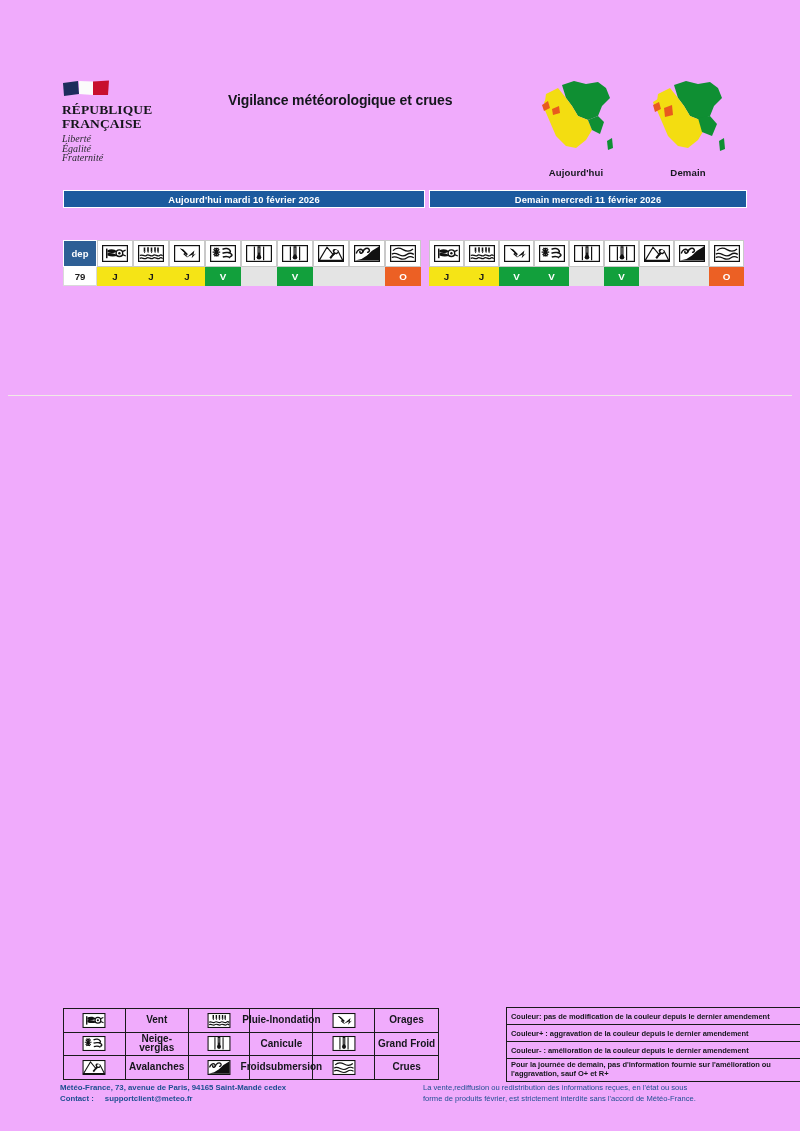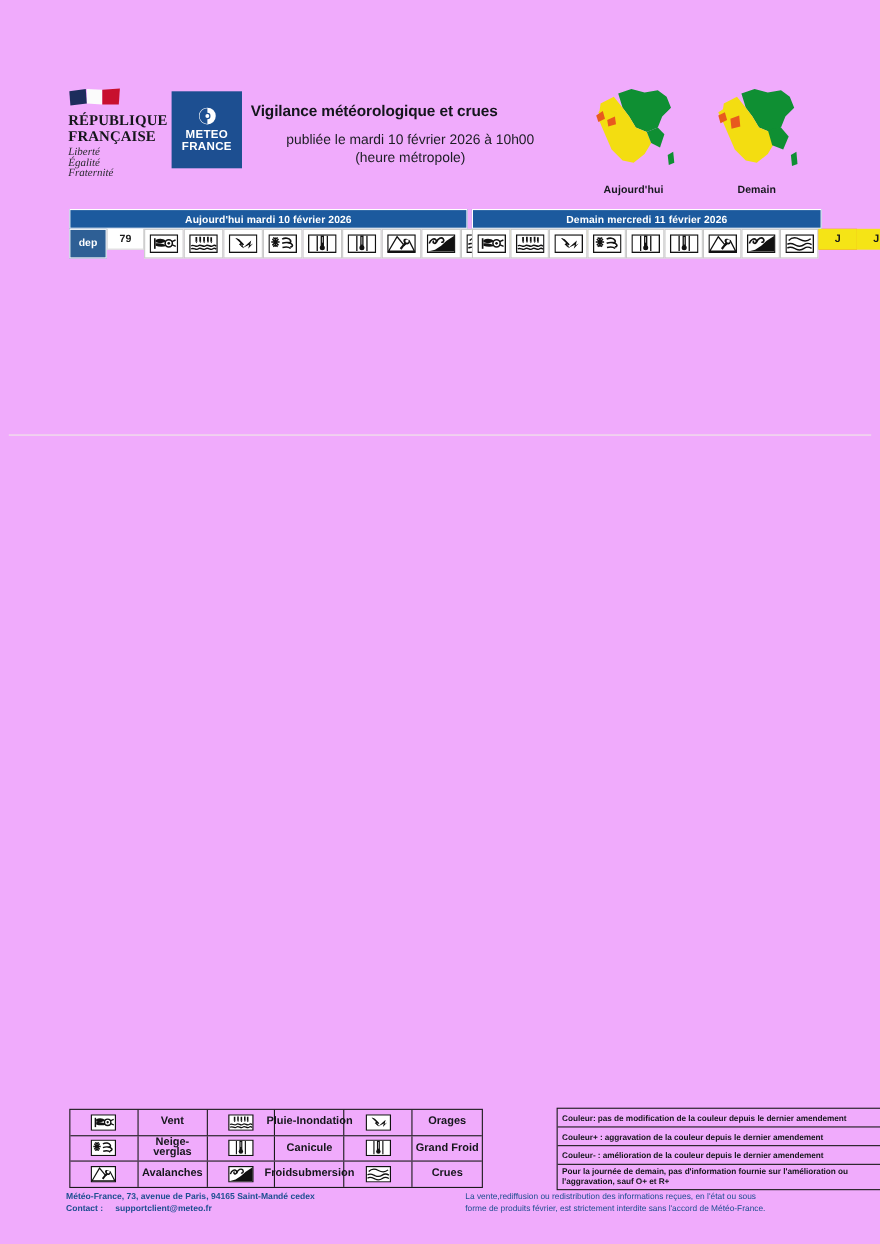--- a/index.html
+++ b/index.html
@@ -71,21 +71,21 @@
   .vleft{left:0;width:362px;}
   .vright{left:366px;width:318px;}
 
   .vbanner{
     height:18px;background:#1c5a9e;color:#fff;
     font-size:9.4px;font-weight:bold;letter-spacing:0.1px;
     display:flex;align-items:center;justify-content:center;
     border:1px solid #ffffff;box-sizing:border-box;
   }
   .vgrid{display:flex;}
-  .vcol{display:flex;flex-direction:row;}
+  .vcol{display:flex;flex-direction:column;margin-top:32px;}
 
   .dep-head{
     width:34px;height:27px;background:#2e5f95;color:#fff;
     font-size:9.5px;font-weight:bold;
     display:flex;align-items:center;justify-content:center;
     box-sizing:border-box;border:1px solid #ffffff;
   }
   .dep-cell{
     width:34px;height:19px;background:#ffffff;color:#1a1a1a;
     font-size:9.6px;font-weight:bold;
@@ -171,36 +171,22 @@
         <path d="M17 1 L31 1.5 L31 15 L17 14 Z" fill="#fbfbfb"></path>
         <path d="M31 1.5 L47 0.5 L46 15 L31 15 Z" fill="#c8102e"></path>
       </svg>
       <div class="rf-title">RÉPUBLIQUE</div>
       <div class="rf-title">FRANÇAISE</div>
       <div class="rf-motto">Liberté</div>
       <div class="rf-motto" style="margin-top:0">Égalité</div>
       <div class="rf-motto" style="margin-top:0">Fraternité</div>
     </div>
 
-    <div class="mf-logo">
-      <svg class="mf-mark" viewBox="0 0 20 20">
-        <circle cx="10" cy="10" r="9" fill="#ffffff"></circle>
-        <path d="M10 1.6 A8.4 8.4 0 0 0 10 18.4 Z" fill="#1d4f91"></path>
-        <circle cx="10" cy="10" r="3.4" fill="#1d4f91"></circle>
-        <circle cx="10" cy="10" r="2.1" fill="#ffffff"></circle>
-      </svg>
-      <div class="mf-text">METEO</div>
-      <div class="mf-text">FRANCE</div>
-    </div>
 
     <div class="hdr-title">Vigilance météorologique et crues</div>
-    <div class="hdr-sub">
-      <div>publiée le mardi 10 février 2026 à 10h00</div>
-      <div>(heure métropole)</div>
-    </div>
 
     <div class="map-wrap map-today">
       <svg viewBox="0 0 96 88">
         <g>
           <path d="M34 13 L46 9 L58 12 L70 10 L78 16 L82 26 L74 34 L70 44 L60 48 L50 44 L44 34 L38 26 Z" fill="#0f8f33"></path>
           <path d="M18 22 L30 16 L38 26 L44 34 L50 44 L60 48 L64 58 L58 68 L48 76 L38 74 L28 64 L22 50 L16 36 Z" fill="#f3dd11"></path>
           <path d="M60 48 L70 44 L76 50 L72 62 L64 58 Z" fill="#0f8f33"></path>
           <path d="M16 30 L22 24 L26 32 L20 38 Z" fill="#f3dd11"></path>
           <path d="M14 33 L20 29 L22 36 L16 39 Z" fill="#e85a1e"></path>
           <path d="M24 37 L31 34 L32 41 L25 43 Z" fill="#e85a1e"></path>

